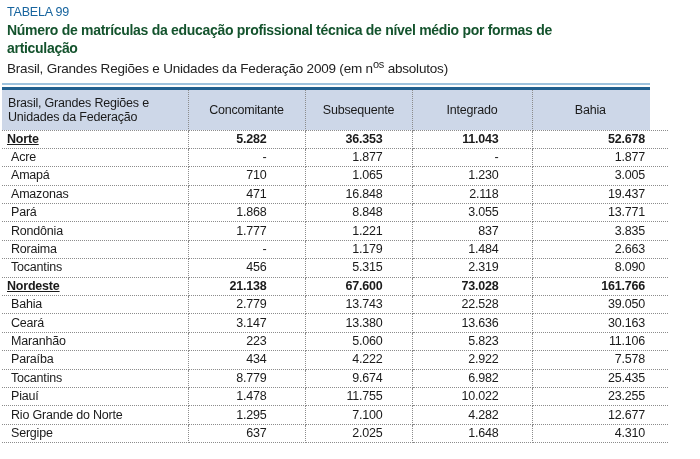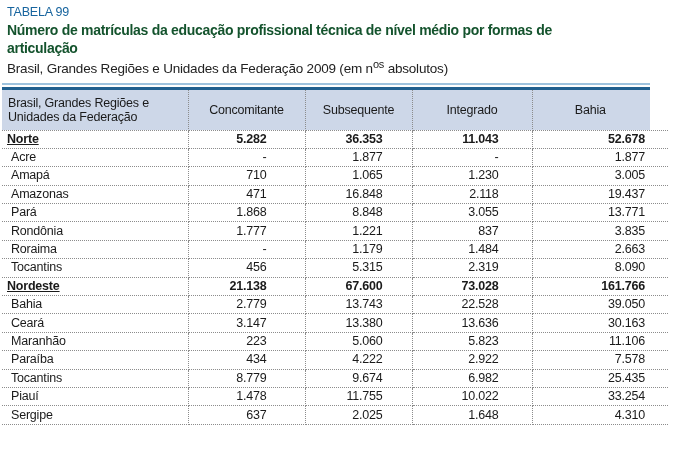--- a/index.html
+++ b/index.html
@@ -188,21 +188,28 @@
             <td class="c1 num">8.779</td>
             <td class="c2 num">9.674</td>
             <td class="c3 num">6.982</td>
             <td class="c4 num">25.435</td>
           </tr>
           <tr>
             <td class="c0">Piauí</td>
             <td class="c1 num">1.478</td>
             <td class="c2 num">11.755</td>
             <td class="c3 num">10.022</td>
-            <td class="c4 num">33.254</td>
+            <td class="c4 num">23.255</td>
+          </tr>
+          <tr>
+            <td class="c0">Rio Grande do Norte</td>
+            <td class="c1 num">1.295</td>
+            <td class="c2 num">7.100</td>
+            <td class="c3 num">4.282</td>
+            <td class="c4 num">12.677</td>
           </tr>
           <tr>
             <td class="c0">Sergipe</td>
             <td class="c1 num">637</td>
             <td class="c2 num">2.025</td>
             <td class="c3 num">1.648</td>
             <td class="c4 num">4.310</td>
           </tr>
         </tbody>
     </table>

